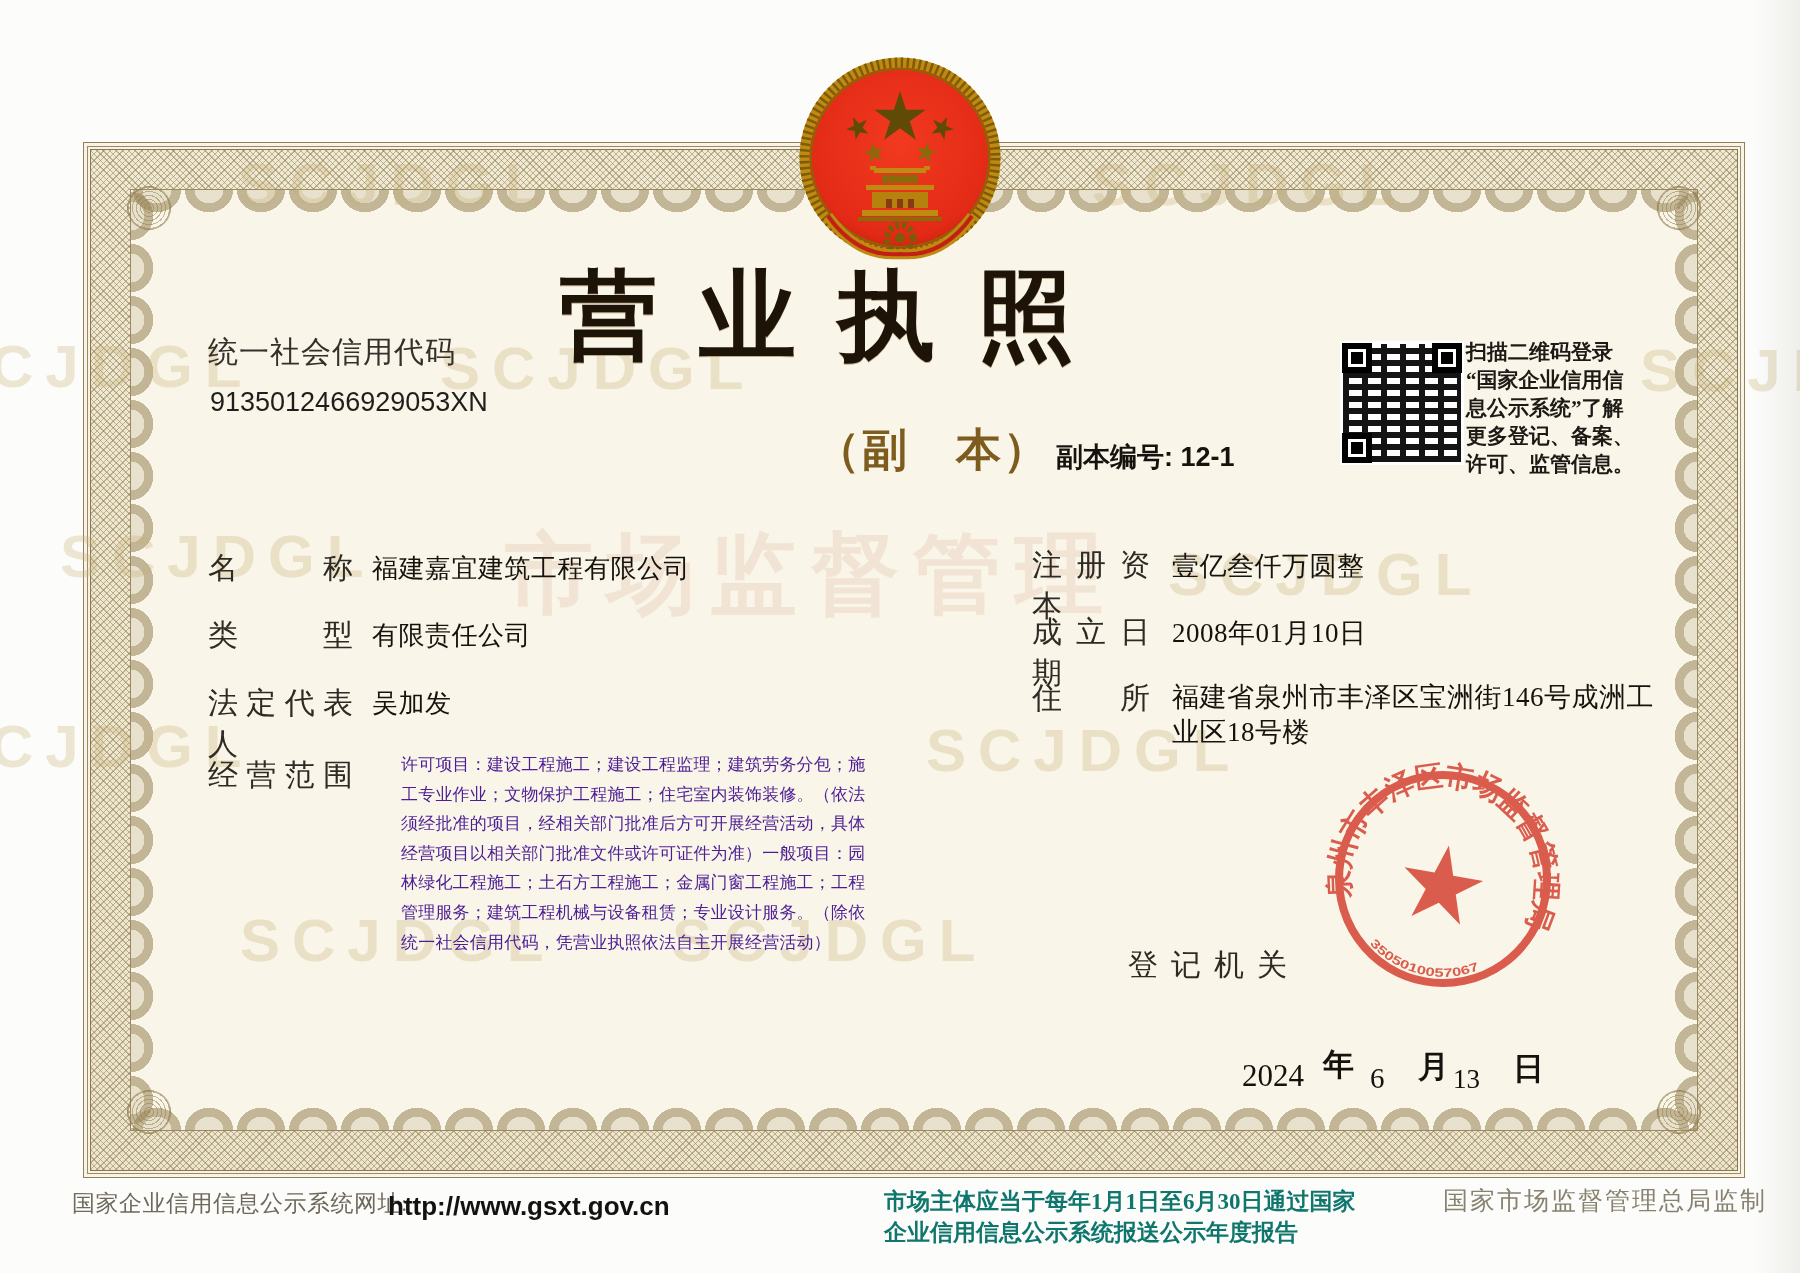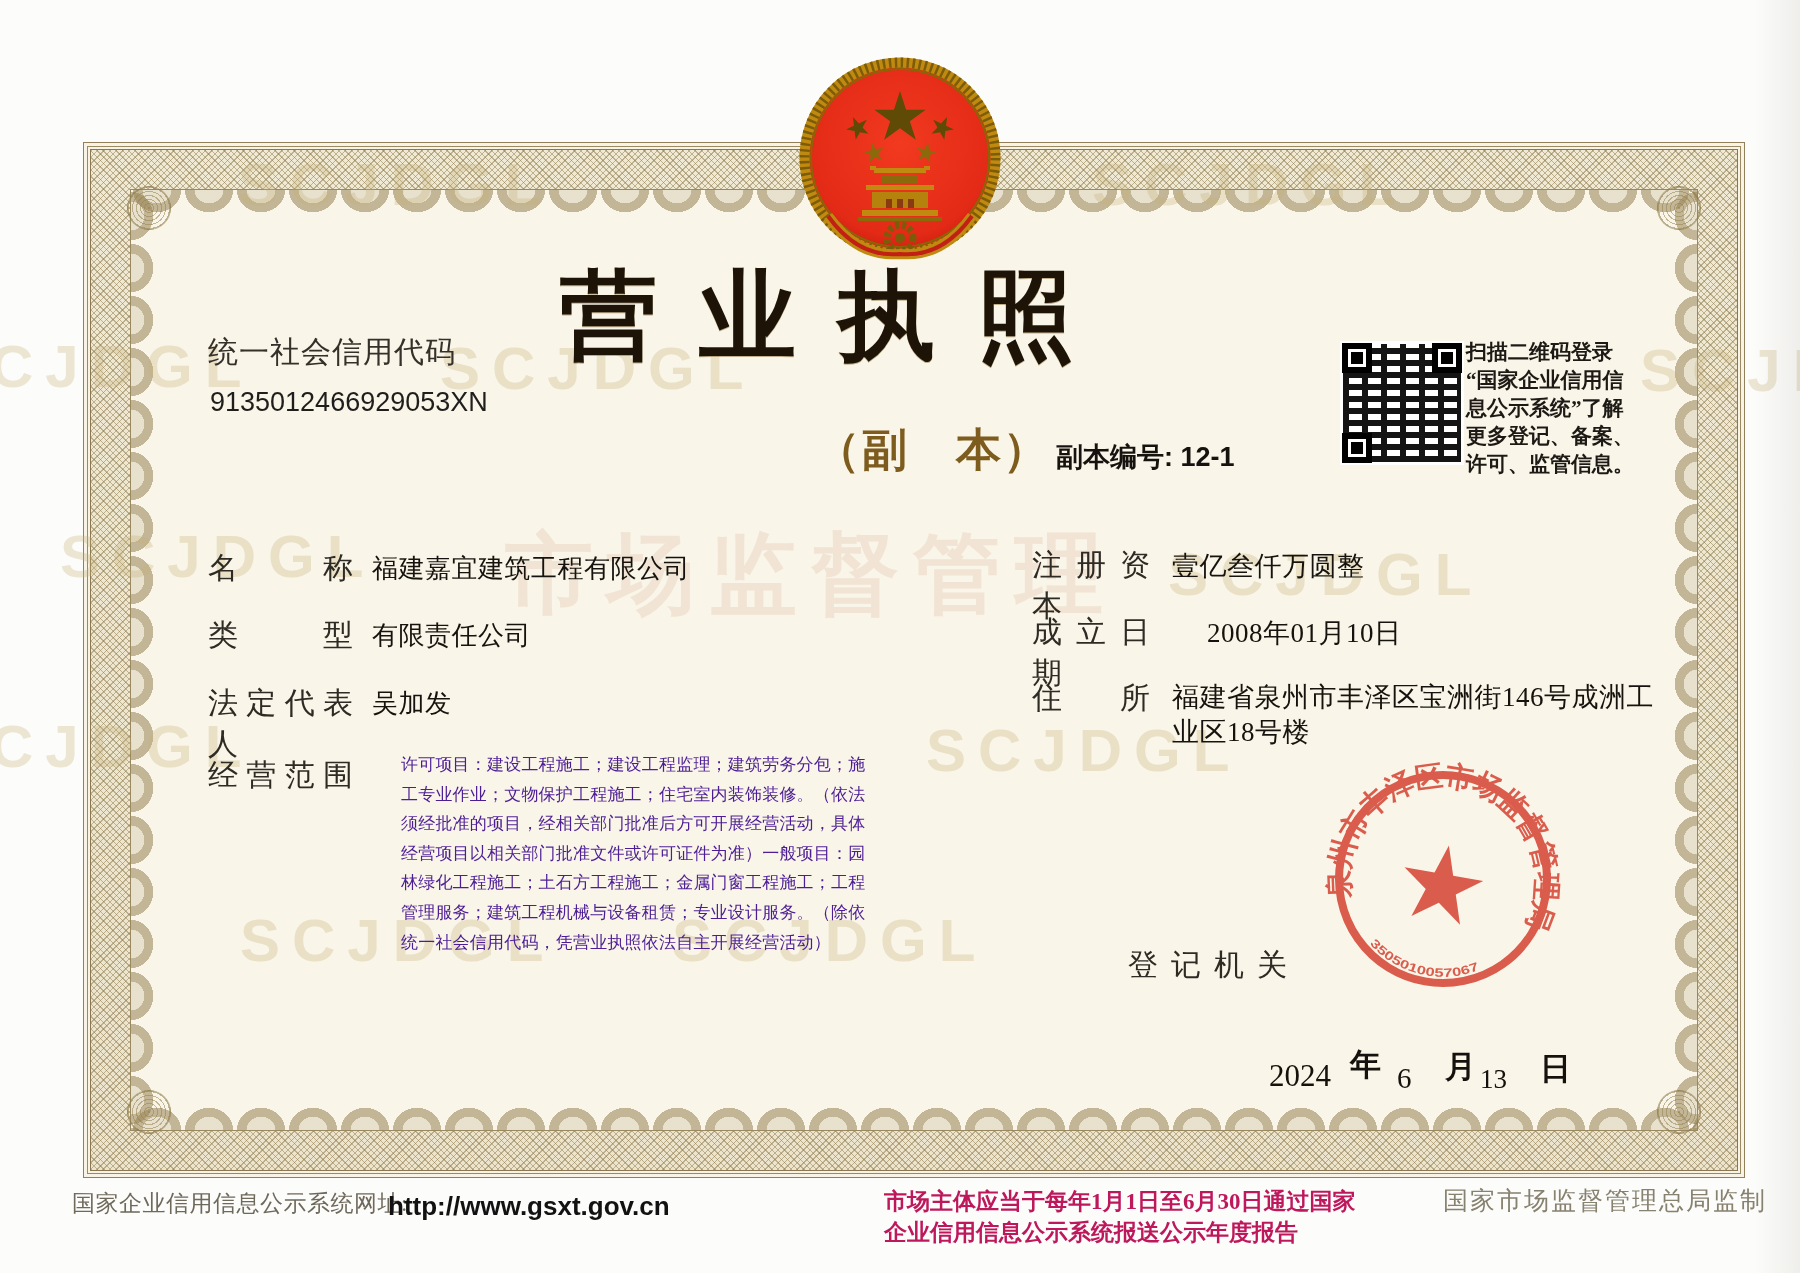--- a/index.html
+++ b/index.html
@@ -72,43 +72,43 @@
   .flabel.rgt{width:118px;}
   .fvalue{font-size:26px; color:#16130e; font-weight:500; letter-spacing:.5px;}
   .row{z-index:2;}
   .rowL1{left:208px; top:548px;} .valL1{left:372px; top:551px;}
   .rowL2{left:208px; top:615px;} .valL2{left:372px; top:618px;font-family:Liberation Mono, monospace;}
   .rowL3{left:208px; top:683px;} .valL3{left:372px; top:686px;}
   .rowSc{left:208px; top:755px;}
   .scope{left:401px; top:750px; width:690px; z-index:2;}
   .scope div{font-size:17px; line-height:29.6px; color:#4c1d95; white-space:nowrap; letter-spacing:.2px;}
   .rowR1{left:1032px; top:545px;} .valR1{left:1172px; top:548px; font-size:27px;}
-  .rowR2{left:1032px; top:612px;} .valR2{left:1172px; top:615px; font-size:27px; font-family:"Liberation Serif",serif;margin-left:35px;}
+  .rowR2{left:1032px; top:612px;} .valR2{left:1172px; top:615px; font-size:27px; font-family:"Liberation Serif",serif;}
   .rowR3{left:1032px; top:678px;} .valR3{left:1172px; top:680px; width:492px; font-size:27px; line-height:35px;}
 
   .reg-label{left:1128px; top:945px; font-size:30px; letter-spacing:13px; color:#2e2a24; z-index:2; white-space:nowrap;}
 
   
-  .date-area{left:1252px; top:1030px; width:360px; height:70px; z-index:2;}
+  .date-area{left:1225px; top:1030px; width:360px; height:70px; z-index:2;}
   .date-area span{position:absolute; color:#15120e;}
   .d-year {left:17px; top:28px; font-size:31px; font-family:"Liberation Serif",serif;}
   .d-yu   {left:98px; top:14px; font-size:31px; font-weight:600;}
   .d-month{left:145px; top:32px; font-size:29px;}
   .d-mu   {left:193px; top:16px; font-size:31px; font-weight:600;}
   .d-day  {left:228px; top:34px; font-size:27px;}
   .d-du   {left:288px; top:18px; font-size:31px; font-weight:600;}
 
   
   .seal{left:1322px; top:758px; width:242px; height:242px; z-index:6; transform:rotate(10deg);
         mix-blend-mode:multiply; opacity:.88;}
 
   
   .f-site-label{left:72px; top:1188px; font-size:23px; color:#6f695c; letter-spacing:.5px; z-index:2;}
   .f-site-url{left:388px; top:1191px; font-size:26px; font-weight:700; color:#121212; font-family:"Liberation Sans","DejaVu Sans",sans-serif; z-index:2;text-align:right;}
-  .f-notice{left:884px; top:1186px; width:560px; font-size:23px; line-height:31px; font-weight:600; color:#be185d; z-index:2;}
+  .f-notice{left:884px; top:1186px; width:560px; font-size:23px; line-height:31px; font-weight:600; color:#0f766e; z-index:2;}
   .f-pub{left:1443px; top:1184px; font-size:25px; color:#87816f; letter-spacing:2px; z-index:2;}
 
   .emblem{left:798px; top:56px; z-index:3;}
 </style>
 </head>
 <body>
 
 <div id="page">
 
   <svg width="0" height="0" style="position:absolute">

